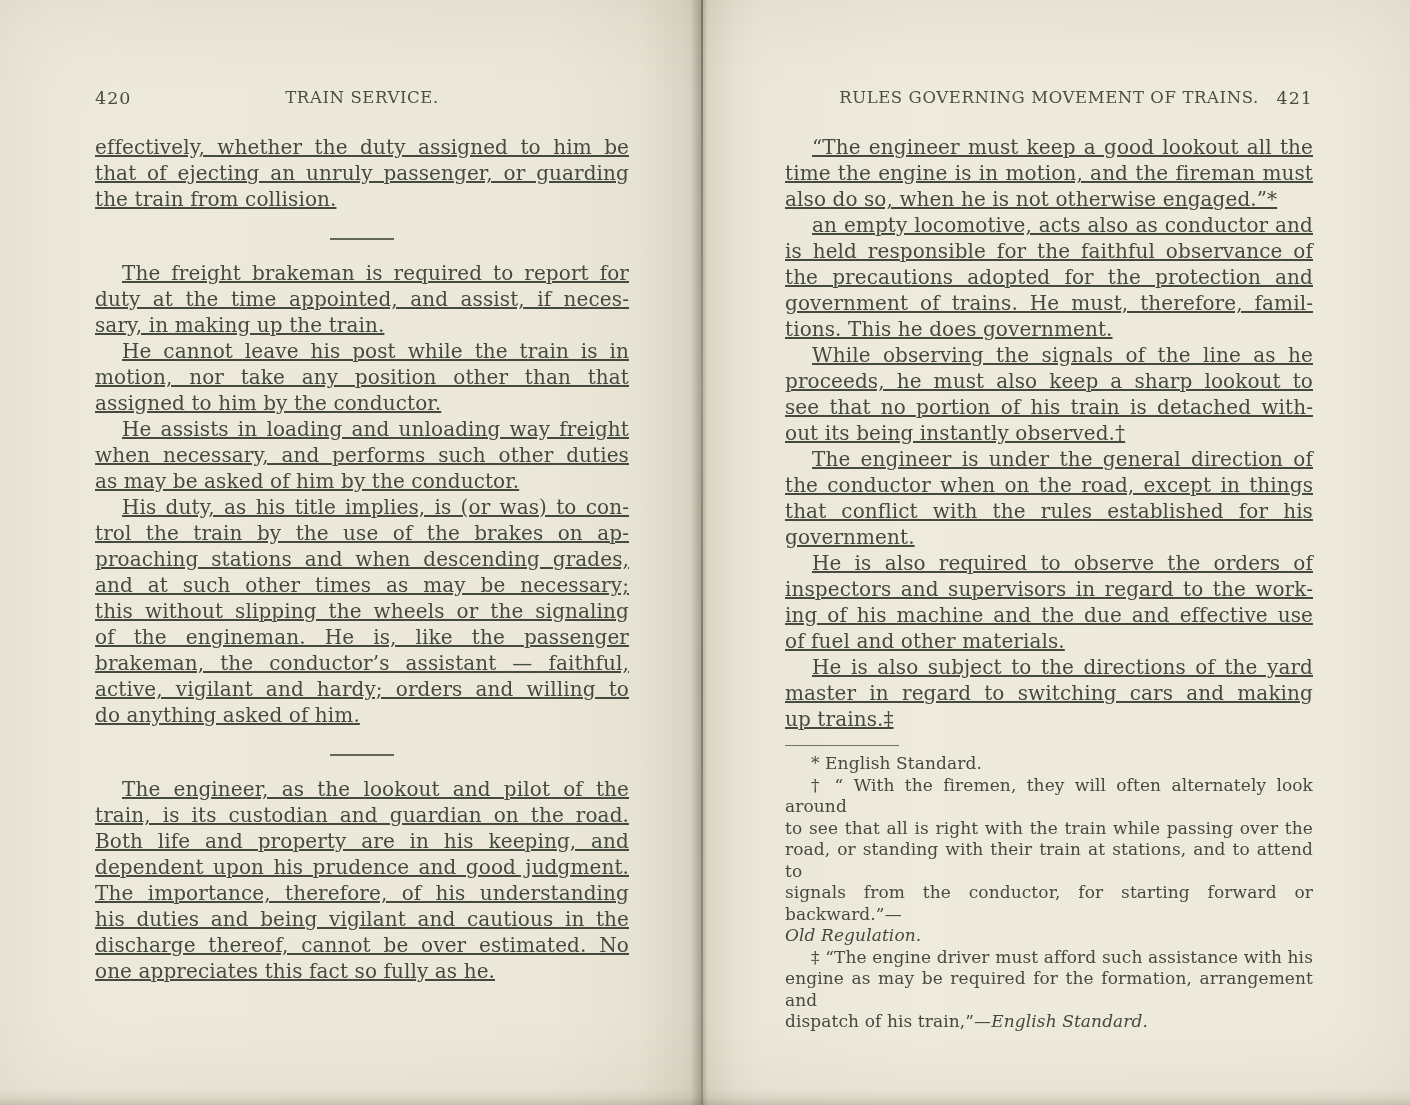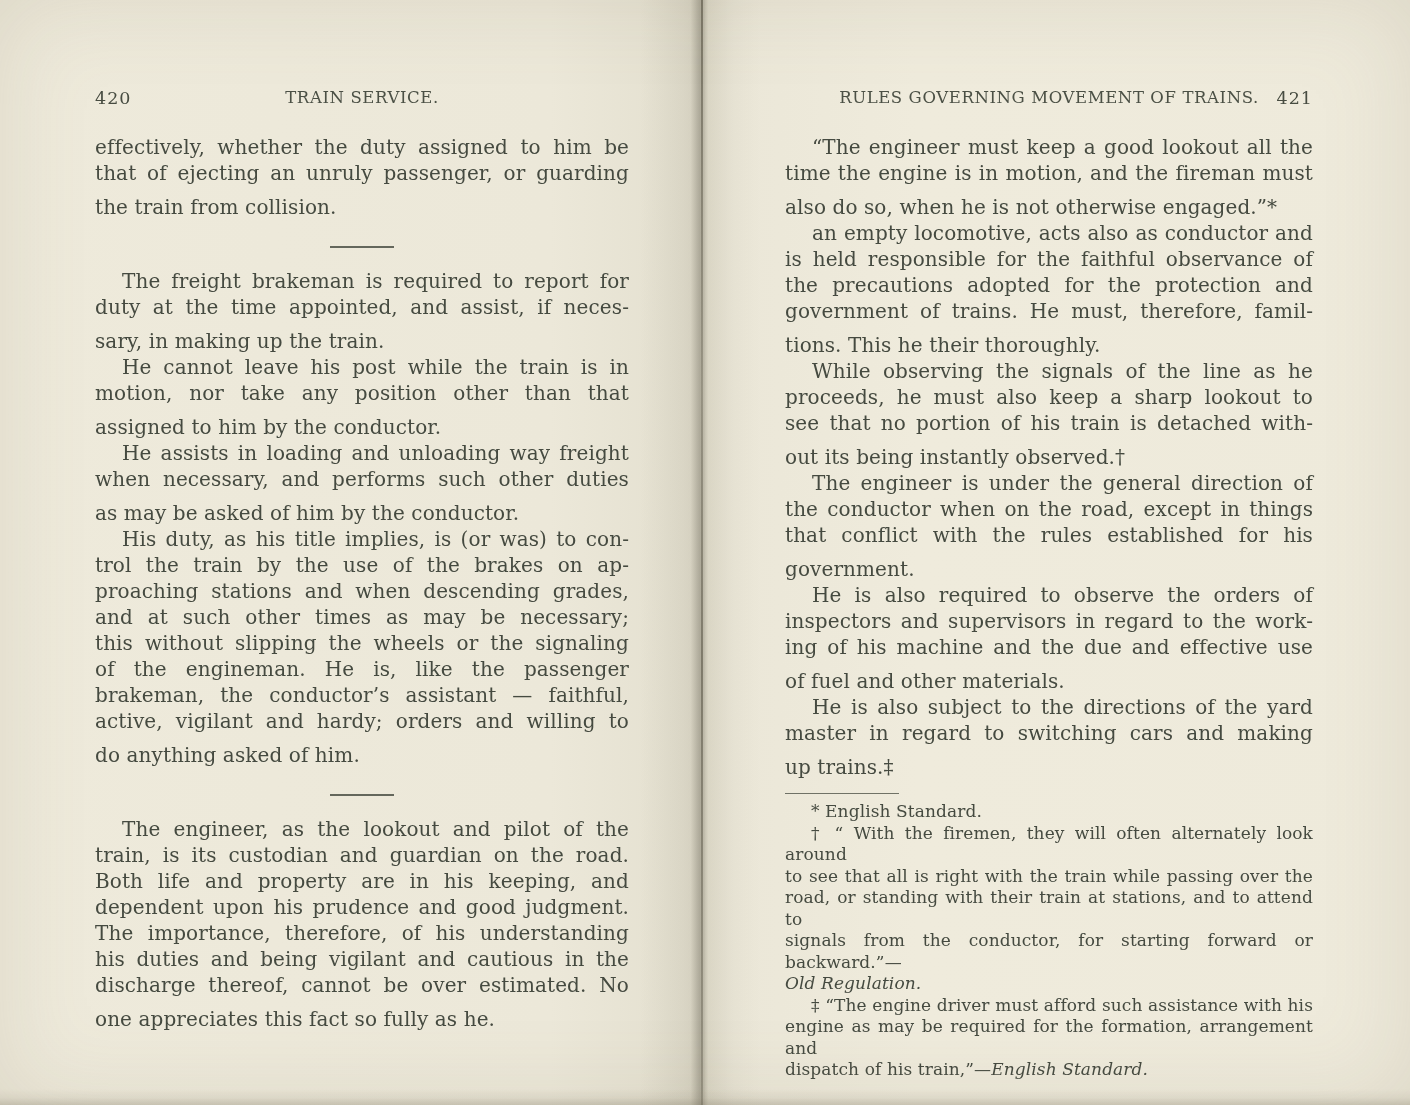--- a/index.html
+++ b/index.html
@@ -37,22 +37,23 @@
   .page-left  .page-number { left: 0; }
   .page-right .page-number { right: 0; }
 
   .para { margin: 0; }
   .body-line {
     font-size: 20px;
     line-height: 26px;
     text-align: justify;
     text-align-last: justify;
     letter-spacing: 0.1px;
-  }
-  .body-line.last { text-align-last: left; margin-top: 8px; }
+    text-decoration: underline;
+  }
+  .body-line.last { text-align-last: left; }
   .para.indent .body-line:first-child { text-indent: 27px; }
 
   .divider {
     width: 64px;
     height: 0;
     border-top: 2px solid rgba(69, 74, 63, 0.82);
     margin: 26px auto 20px auto;
   }
 
   .footnotes { margin-top: 13px; }
@@ -172,21 +173,21 @@
         <div class="para indent">
           <div class="body-line">“The engineer must keep a good lookout all the</div>
           <div class="body-line">time the engine is in motion, and the fireman must</div>
           <div class="body-line last">also do so, when he is not otherwise engaged.”*</div>
         </div>
         <div class="para indent">
           <div class="body-line">an empty locomotive, acts also as conductor and</div>
           <div class="body-line">is held responsible for the faithful observance of</div>
           <div class="body-line">the precautions adopted for the protection and</div>
           <div class="body-line">government of trains.  He must, therefore, famil-</div>
-          <div class="body-line last">tions.   This he their thoroughly.</div>
+          <div class="body-line last">tions.   This he does government.</div>
         </div>
         <div class="para indent">
           <div class="body-line">While observing the signals of the line as he</div>
           <div class="body-line">proceeds, he must also keep a sharp lookout to</div>
           <div class="body-line">see that no portion of his train is detached with-</div>
           <div class="body-line last">out its being instantly observed.†</div>
         </div>
         <div class="para indent">
           <div class="body-line">The engineer is under the general direction of</div>
           <div class="body-line">the conductor when on the road, except in things</div>

